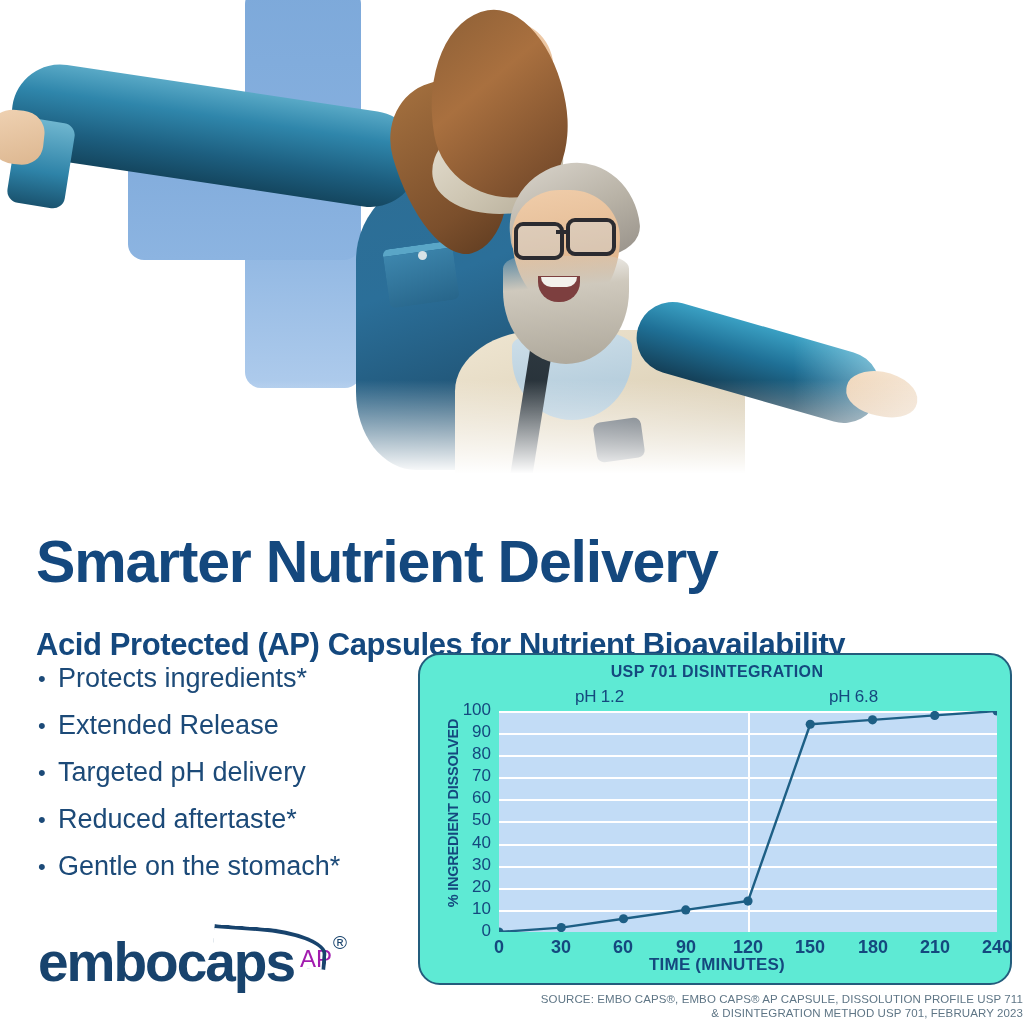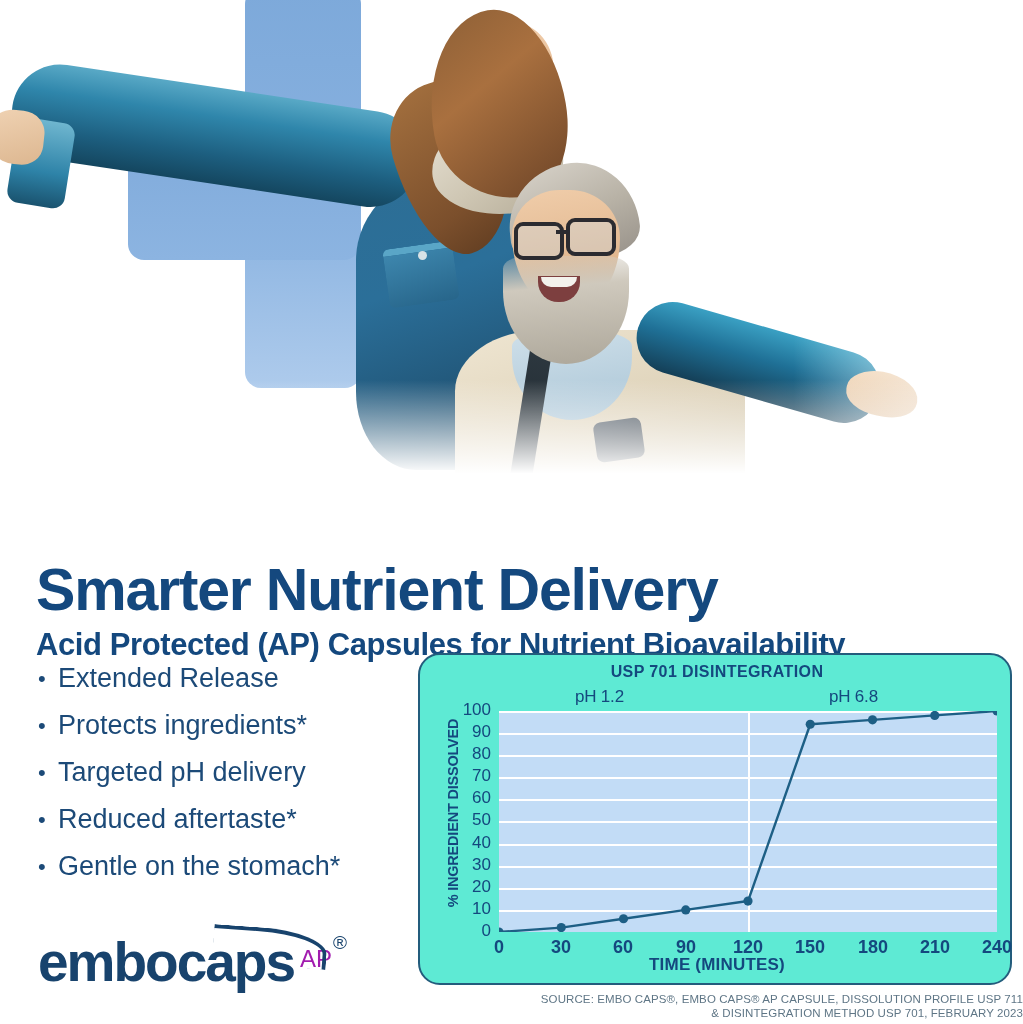--- a/index.html
+++ b/index.html
@@ -211,21 +211,21 @@
   }
   #hero-fade-r {
     position:absolute; right:0; top:0; width:230px; height:500px;
     background: linear-gradient(270deg, rgba(255,255,255,.92) 0%, rgba(255,255,255,0) 100%);
   }
 
   
   #headline {
     position: absolute;
     left: 36px;
-    top: 521px;
+    top: 493px;
     width: 980px;
     font-size: 59px;
     font-weight: bold;
     letter-spacing: -1.2px;
     color: #14487e;
     line-height: 1.0;
     white-space: nowrap;
   }
   #subhead {
     position: absolute;
@@ -472,22 +472,22 @@
   <div class="ph" id="m-hand"></div>
 
   <div id="hero-fade-r"></div>
   <div id="hero-fade"></div>
 </div>
 
 <h1 id="headline">Smarter Nutrient Delivery</h1>
 <h2 id="subhead">Acid Protected (AP) Capsules for Nutrient Bioavailability</h2>
 
 <ul id="bullets">
+  <li>Protects ingredients*</li>
   <li>Extended Release</li>
-  <li>Protects ingredients*</li>
   <li>Targeted pH delivery</li>
   <li>Reduced aftertaste*</li>
   <li>Gentle on the stomach*</li>
 </ul>
 
 <div id="logo">
   <span id="logo-word">
     <span>embocaps</span>
     <span id="logo-swoosh"></span>
   </span>

